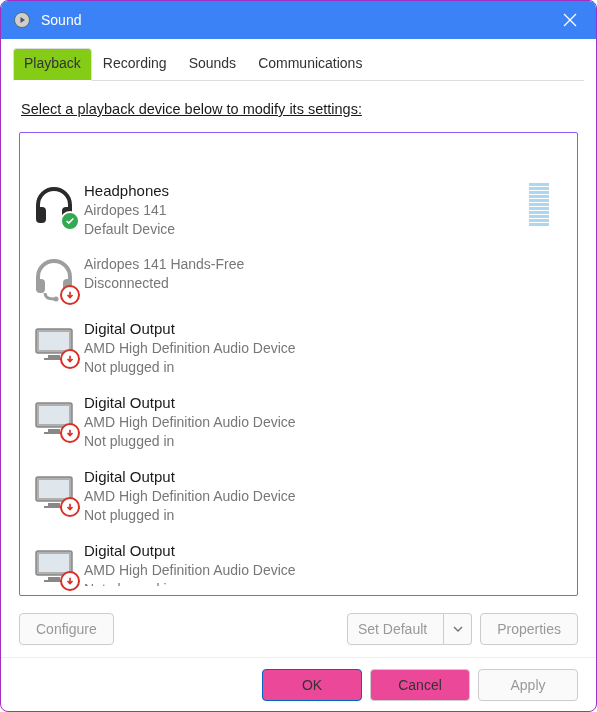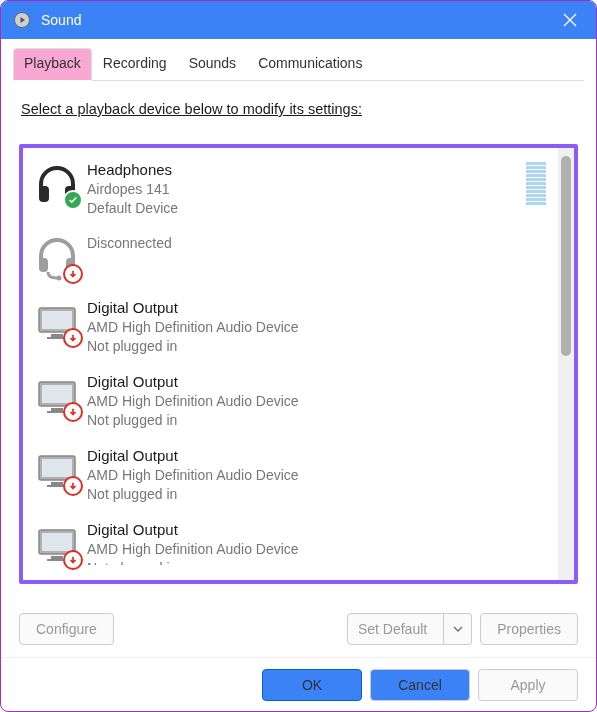--- a/index.html
+++ b/index.html
@@ -59,39 +59,40 @@
     padding: 6px 10px 0 10px;
     border: 1px solid transparent;
     border-bottom: none;
     position: relative;
     top: 1px;
     cursor: pointer;
     border-radius: 4px 4px 0 0;
   }
   .tab.active {
     border-color: #ddd;
-    background: #f9a8d4;
+    background: #84cc16;
     border-bottom: 1px solid #fff;
   }
 
   .instruction {
     font-size: 14.5px;
     color: #1a1a1a;
     margin: 20px 8px 14px 8px;
     text-decoration: underline;
   }
 
   .listbox {
     flex: 1;
-    margin: 13px 6px;
-    border: 4px solid #8b5cf6;
+    margin: 1px 6px;
+    border: 1px solid #8b5cf6;
     border-radius: 2px;
     overflow: hidden;
     display: flex;
     position: relative;
+    align-items: flex-end;
   }
   .listscroll {
     flex: 1;
     overflow-y: hidden;
     padding: 6px 0;
   }
   .scrollbar-track {
     width: 16px;
     background: #f0f0f0;
     position: relative;
@@ -158,21 +159,21 @@
     margin: 16px 6px 0 6px;
   }
   .button-row .right {
     display: flex;
     gap: 8px;
   }
   .btn {
     height: 32px;
     border: 1px solid #ccc;
     border-radius: 4px;
-    background: #3b82f6;
+    background: #ec4899;
     font-size: 14px;
     color: #333;
     padding: 0 16px;
     cursor: pointer;
     display: flex;
     align-items: center;
     justify-content: center;
   }
   .btn.disabled {
     color: #999;
@@ -286,20 +287,21 @@
               <path d="M15 38q0 6 9 6" fill="none" stroke="#9e9e9e" stroke-width="3"></path>
               <circle cx="26" cy="44" r="2.5" fill="#9e9e9e"></circle>
             </svg>
             <div class="overlay-badge badge-red">
               <svg viewBox="0 0 12 12">
                   <path d="M6 2v6M3 6l3 3 3-3" stroke="#d93025" stroke-width="2" fill="none"></path>
                 </svg>
             </div>
           </div>
           <div class="device-text">
+            <div class="device-sub">Airdopes 141 Hands-Free</div>
             <div class="device-status">Disconnected</div>
           </div>
         </div>
 
         <div class="device">
           <div class="device-icon">
             <svg viewBox="0 0 48 48">
               <rect x="6" y="10" width="36" height="24" rx="2" fill="#b0b0b0" stroke="#888" stroke-width="1.5"></rect>
               <rect x="9" y="13" width="30" height="18" fill="#dfe6ec"></rect>
               <rect x="18" y="36" width="12" height="3" fill="#888"></rect>

